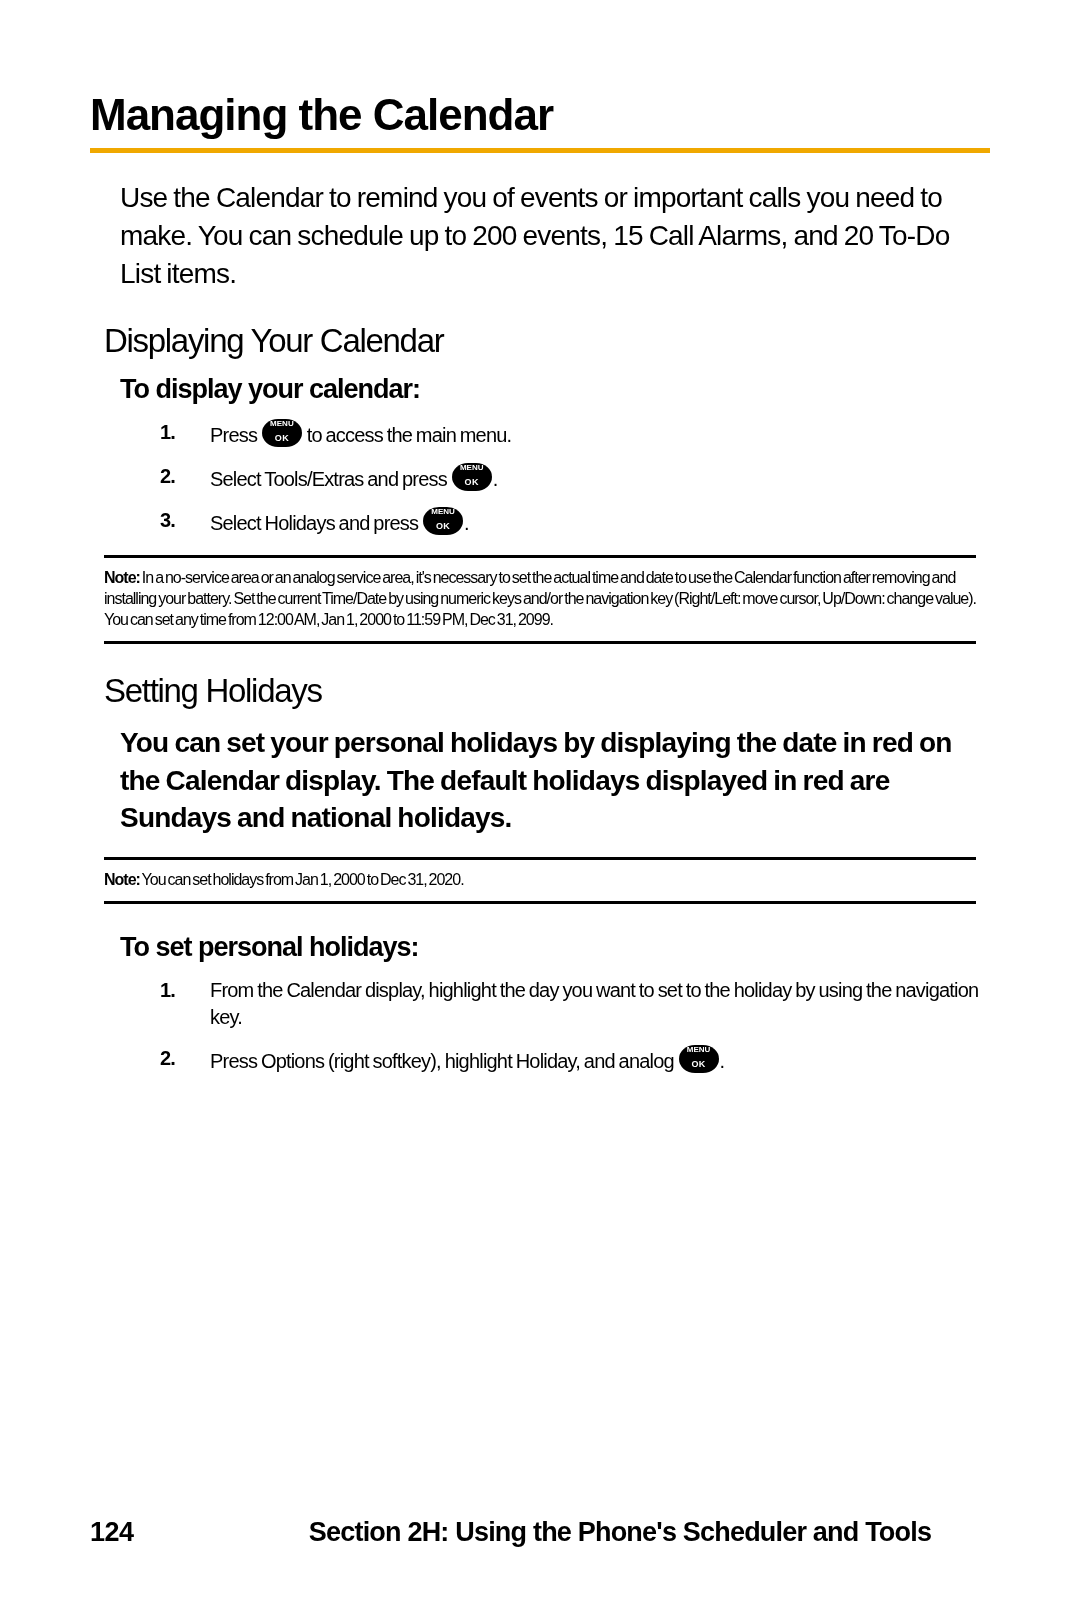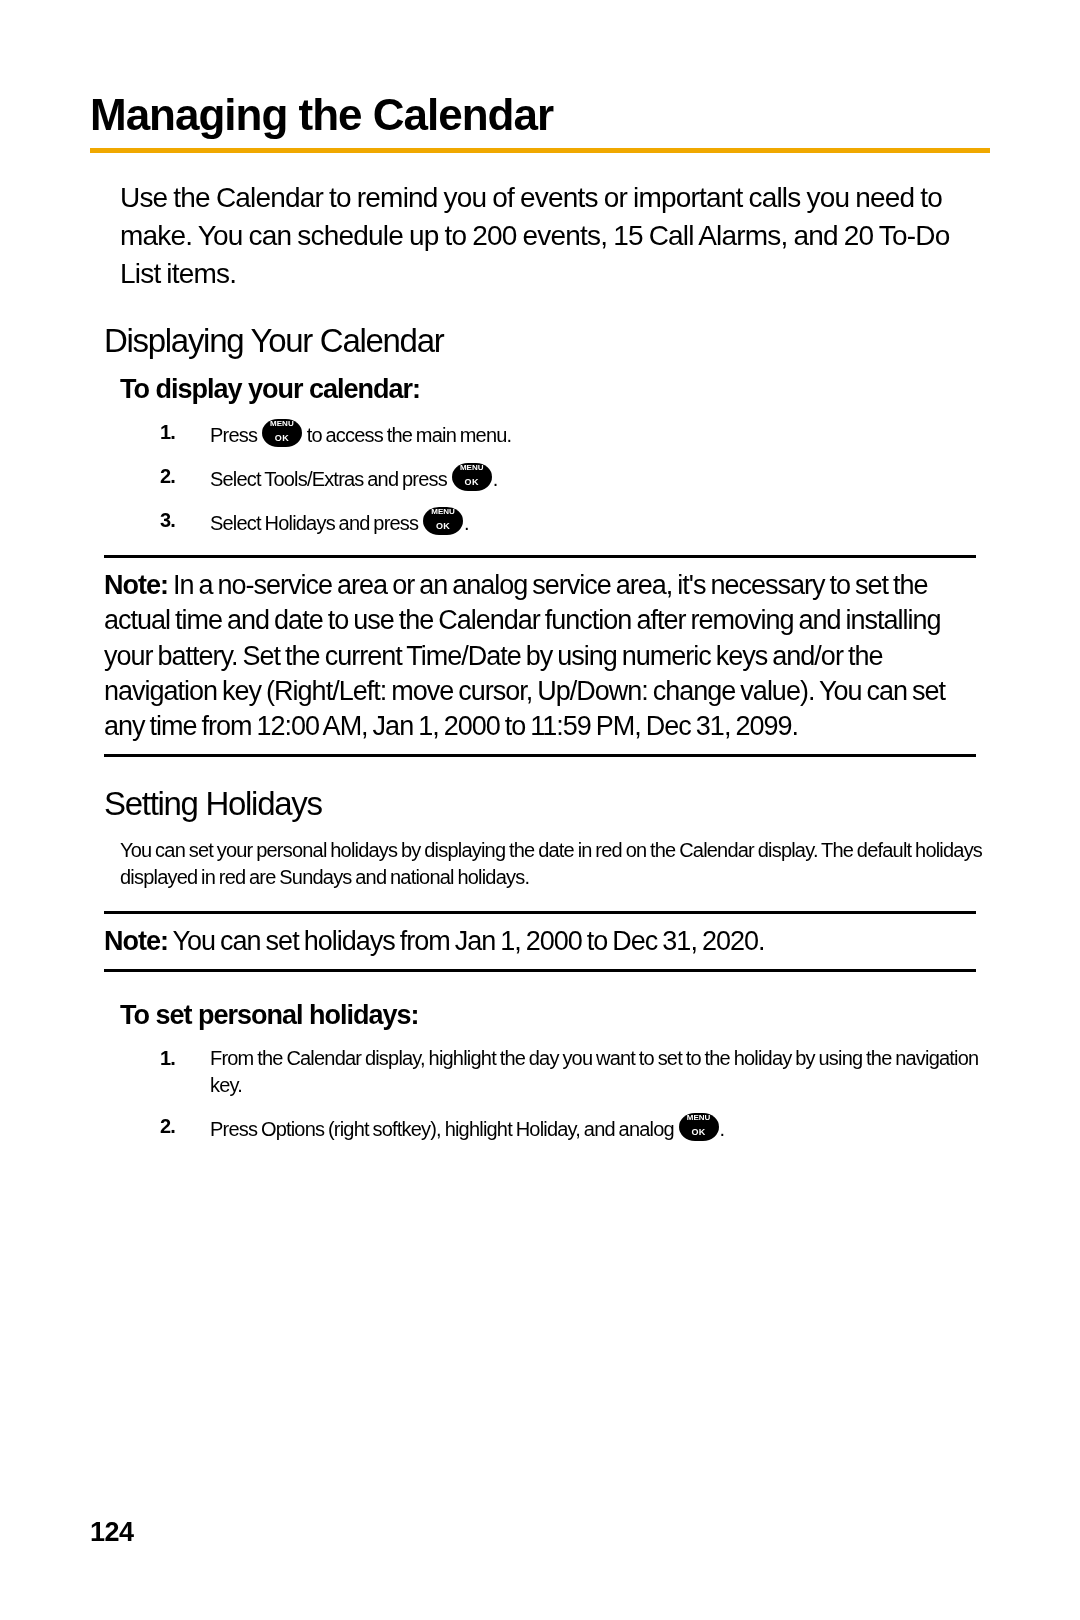--- a/index.html
+++ b/index.html
@@ -106,32 +106,33 @@
     font-weight: 700;
     letter-spacing: 0.3px;
     line-height: 1;
   }
   .bold { font-weight: 400; }
   .note-box {
     border-top: 3px solid #000;
     border-bottom: 3px solid #000;
     padding: 10px 0 10px 0;
     margin: 10px 14px 28px 14px;
-    font-size: 27px;
+    font-size: 16px;
     line-height: 1.3;
     letter-spacing: -1px;
     word-spacing: -1.5px;
   }
   .note-box .note-label { font-weight: 700; }
   .holidays-intro {
-    font-size: 20px;
+    font-size: 28px;
     line-height: 1.35;
     margin: 0 0 20px 30px;
     letter-spacing: -0.8px;
     word-spacing: -1px;
+    font-weight: bold;
   }
   .footer {
     position: absolute;
     bottom: 72px;
     left: 90px;
     right: 90px;
     display: flex;
     align-items: baseline;
     font-weight: 700;
   }
@@ -187,13 +188,14 @@
   <li>
     <span>From the Calendar display, highlight the day you want to set to the holiday by using the navigation key.</span>
   </li>
   <li>
     <span>Press </span><span class="bold">Options</span><span> (right softkey), highlight </span><span class="bold">Holiday</span><span>, and analog </span><span class="menu-ok-icon"></span><span>.</span>
   </li>
 </ol>
 
 <div class="footer">
   <span class="page-num">124</span>
+  <span class="section-label">Section 2H: Using the Phone's Scheduler and Tools</span>
 </div>
 
 </body></html>

